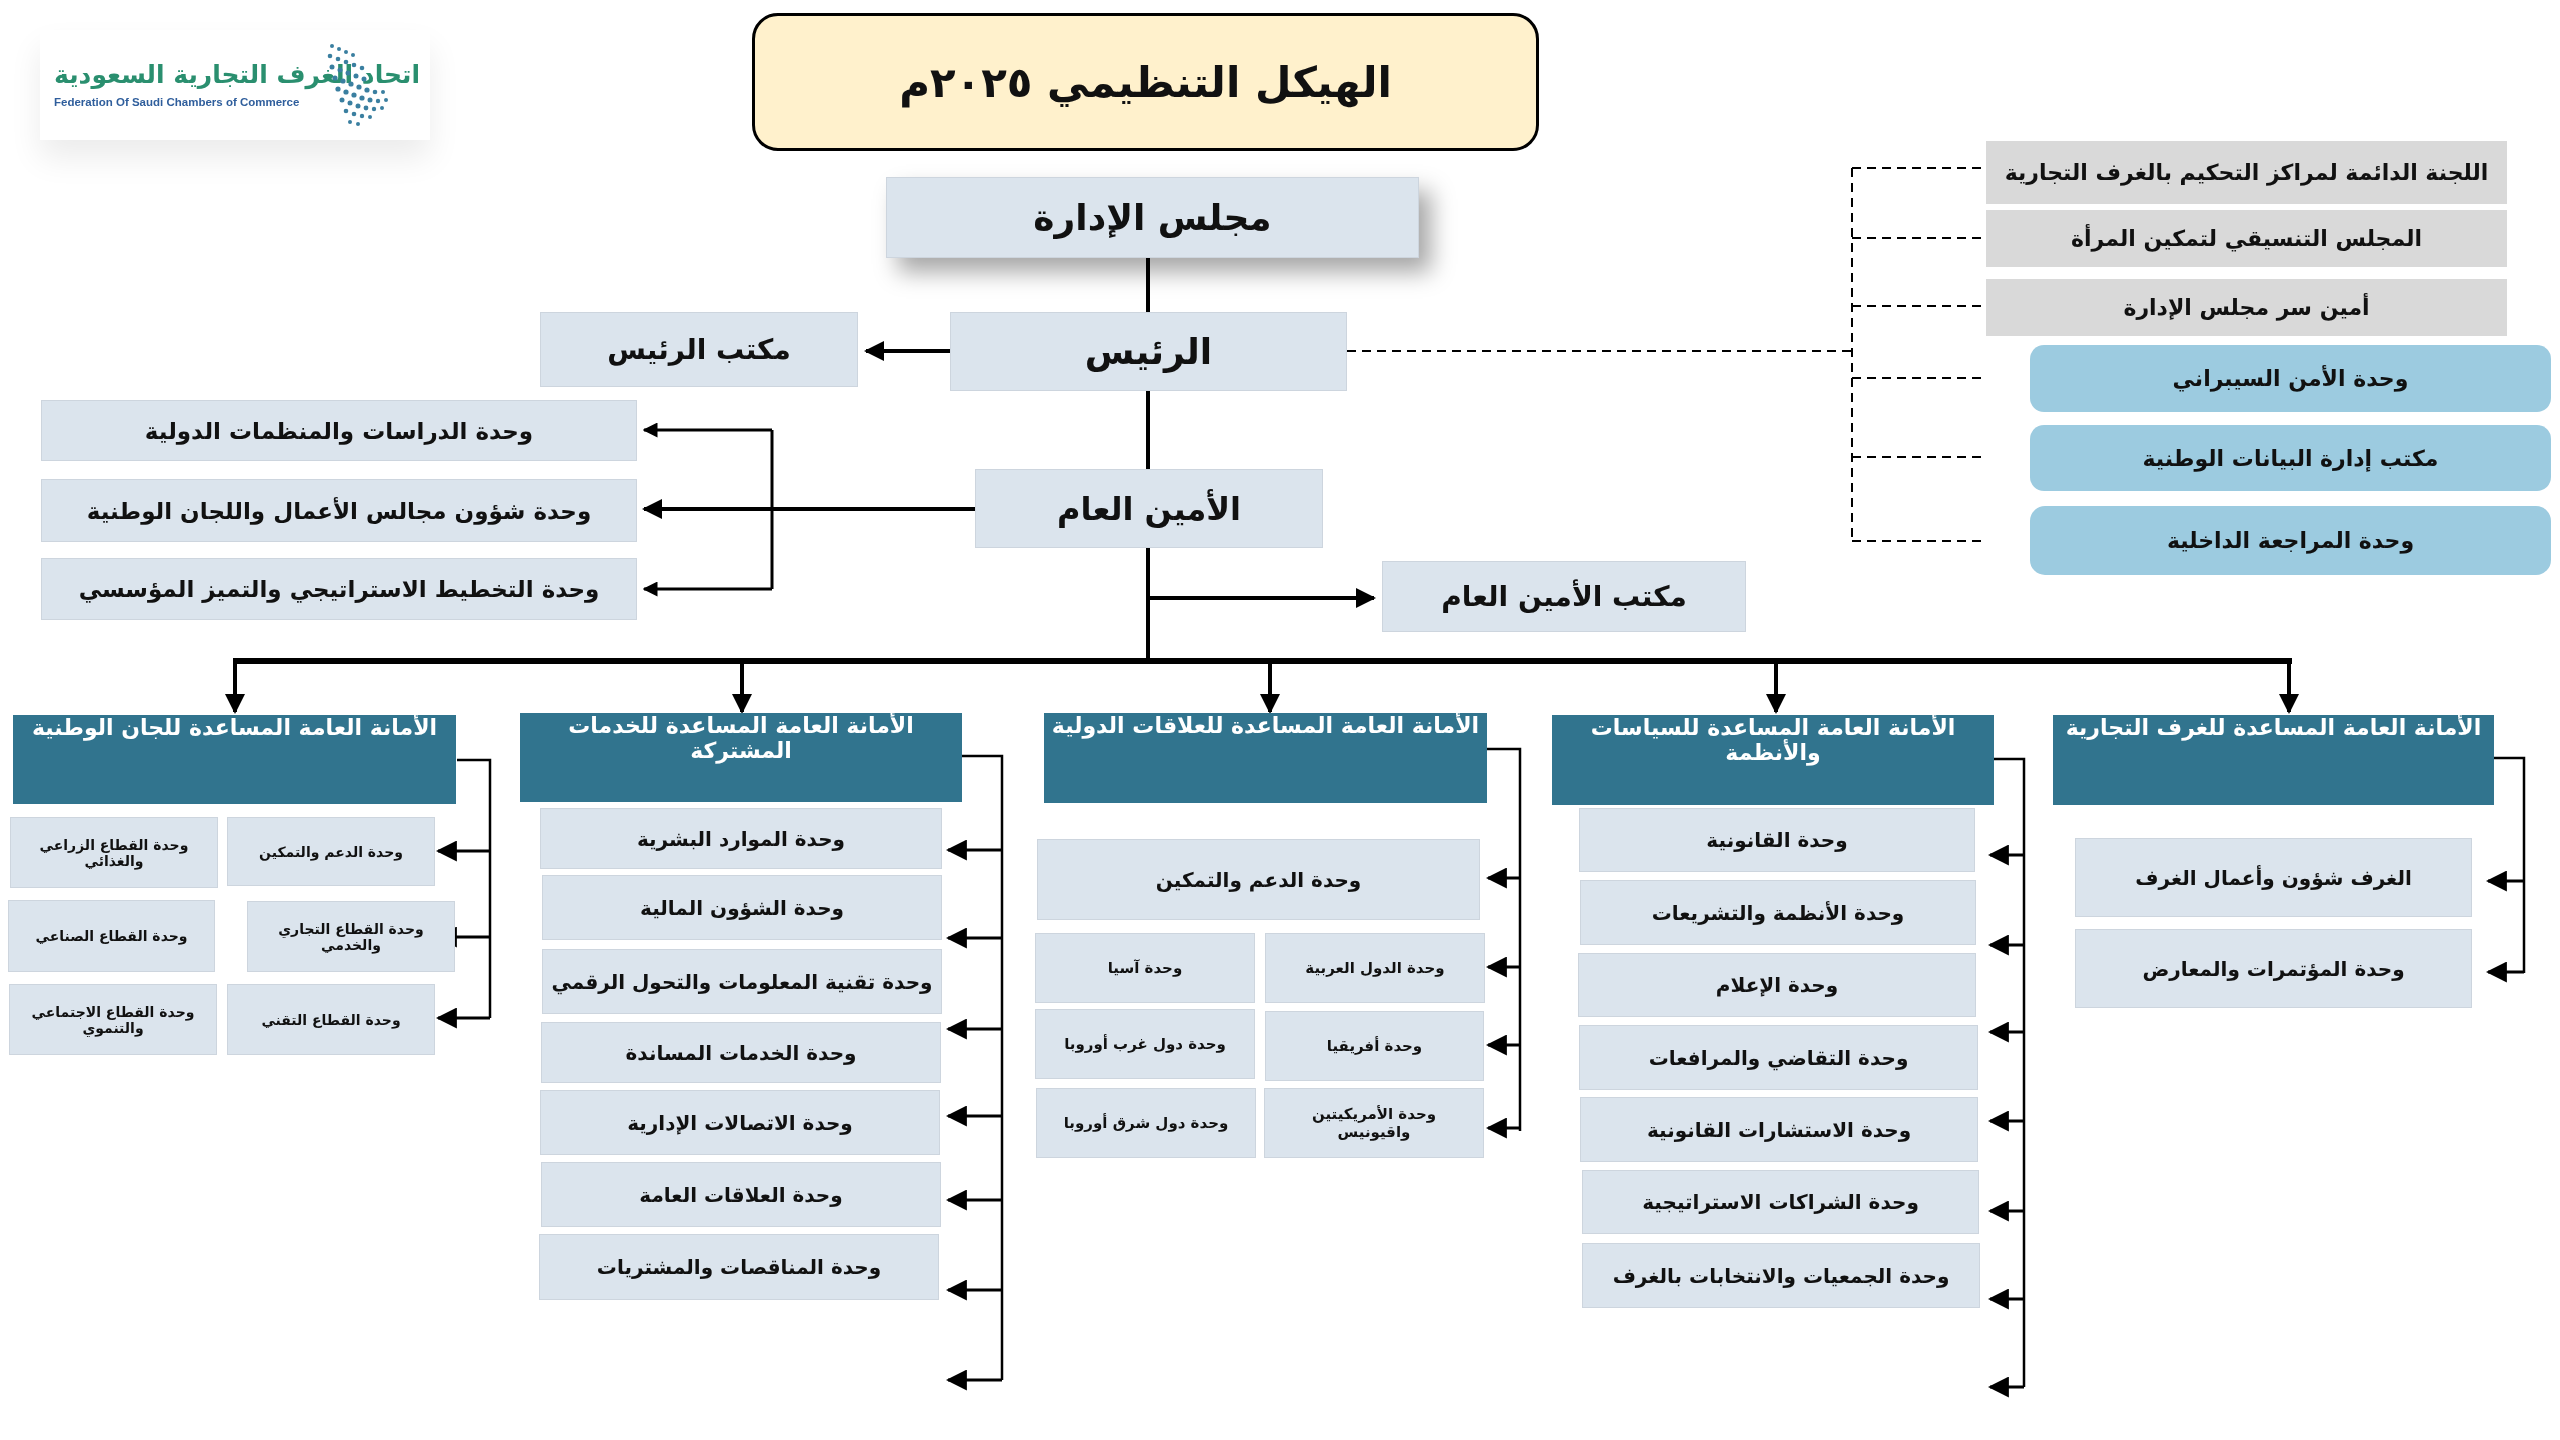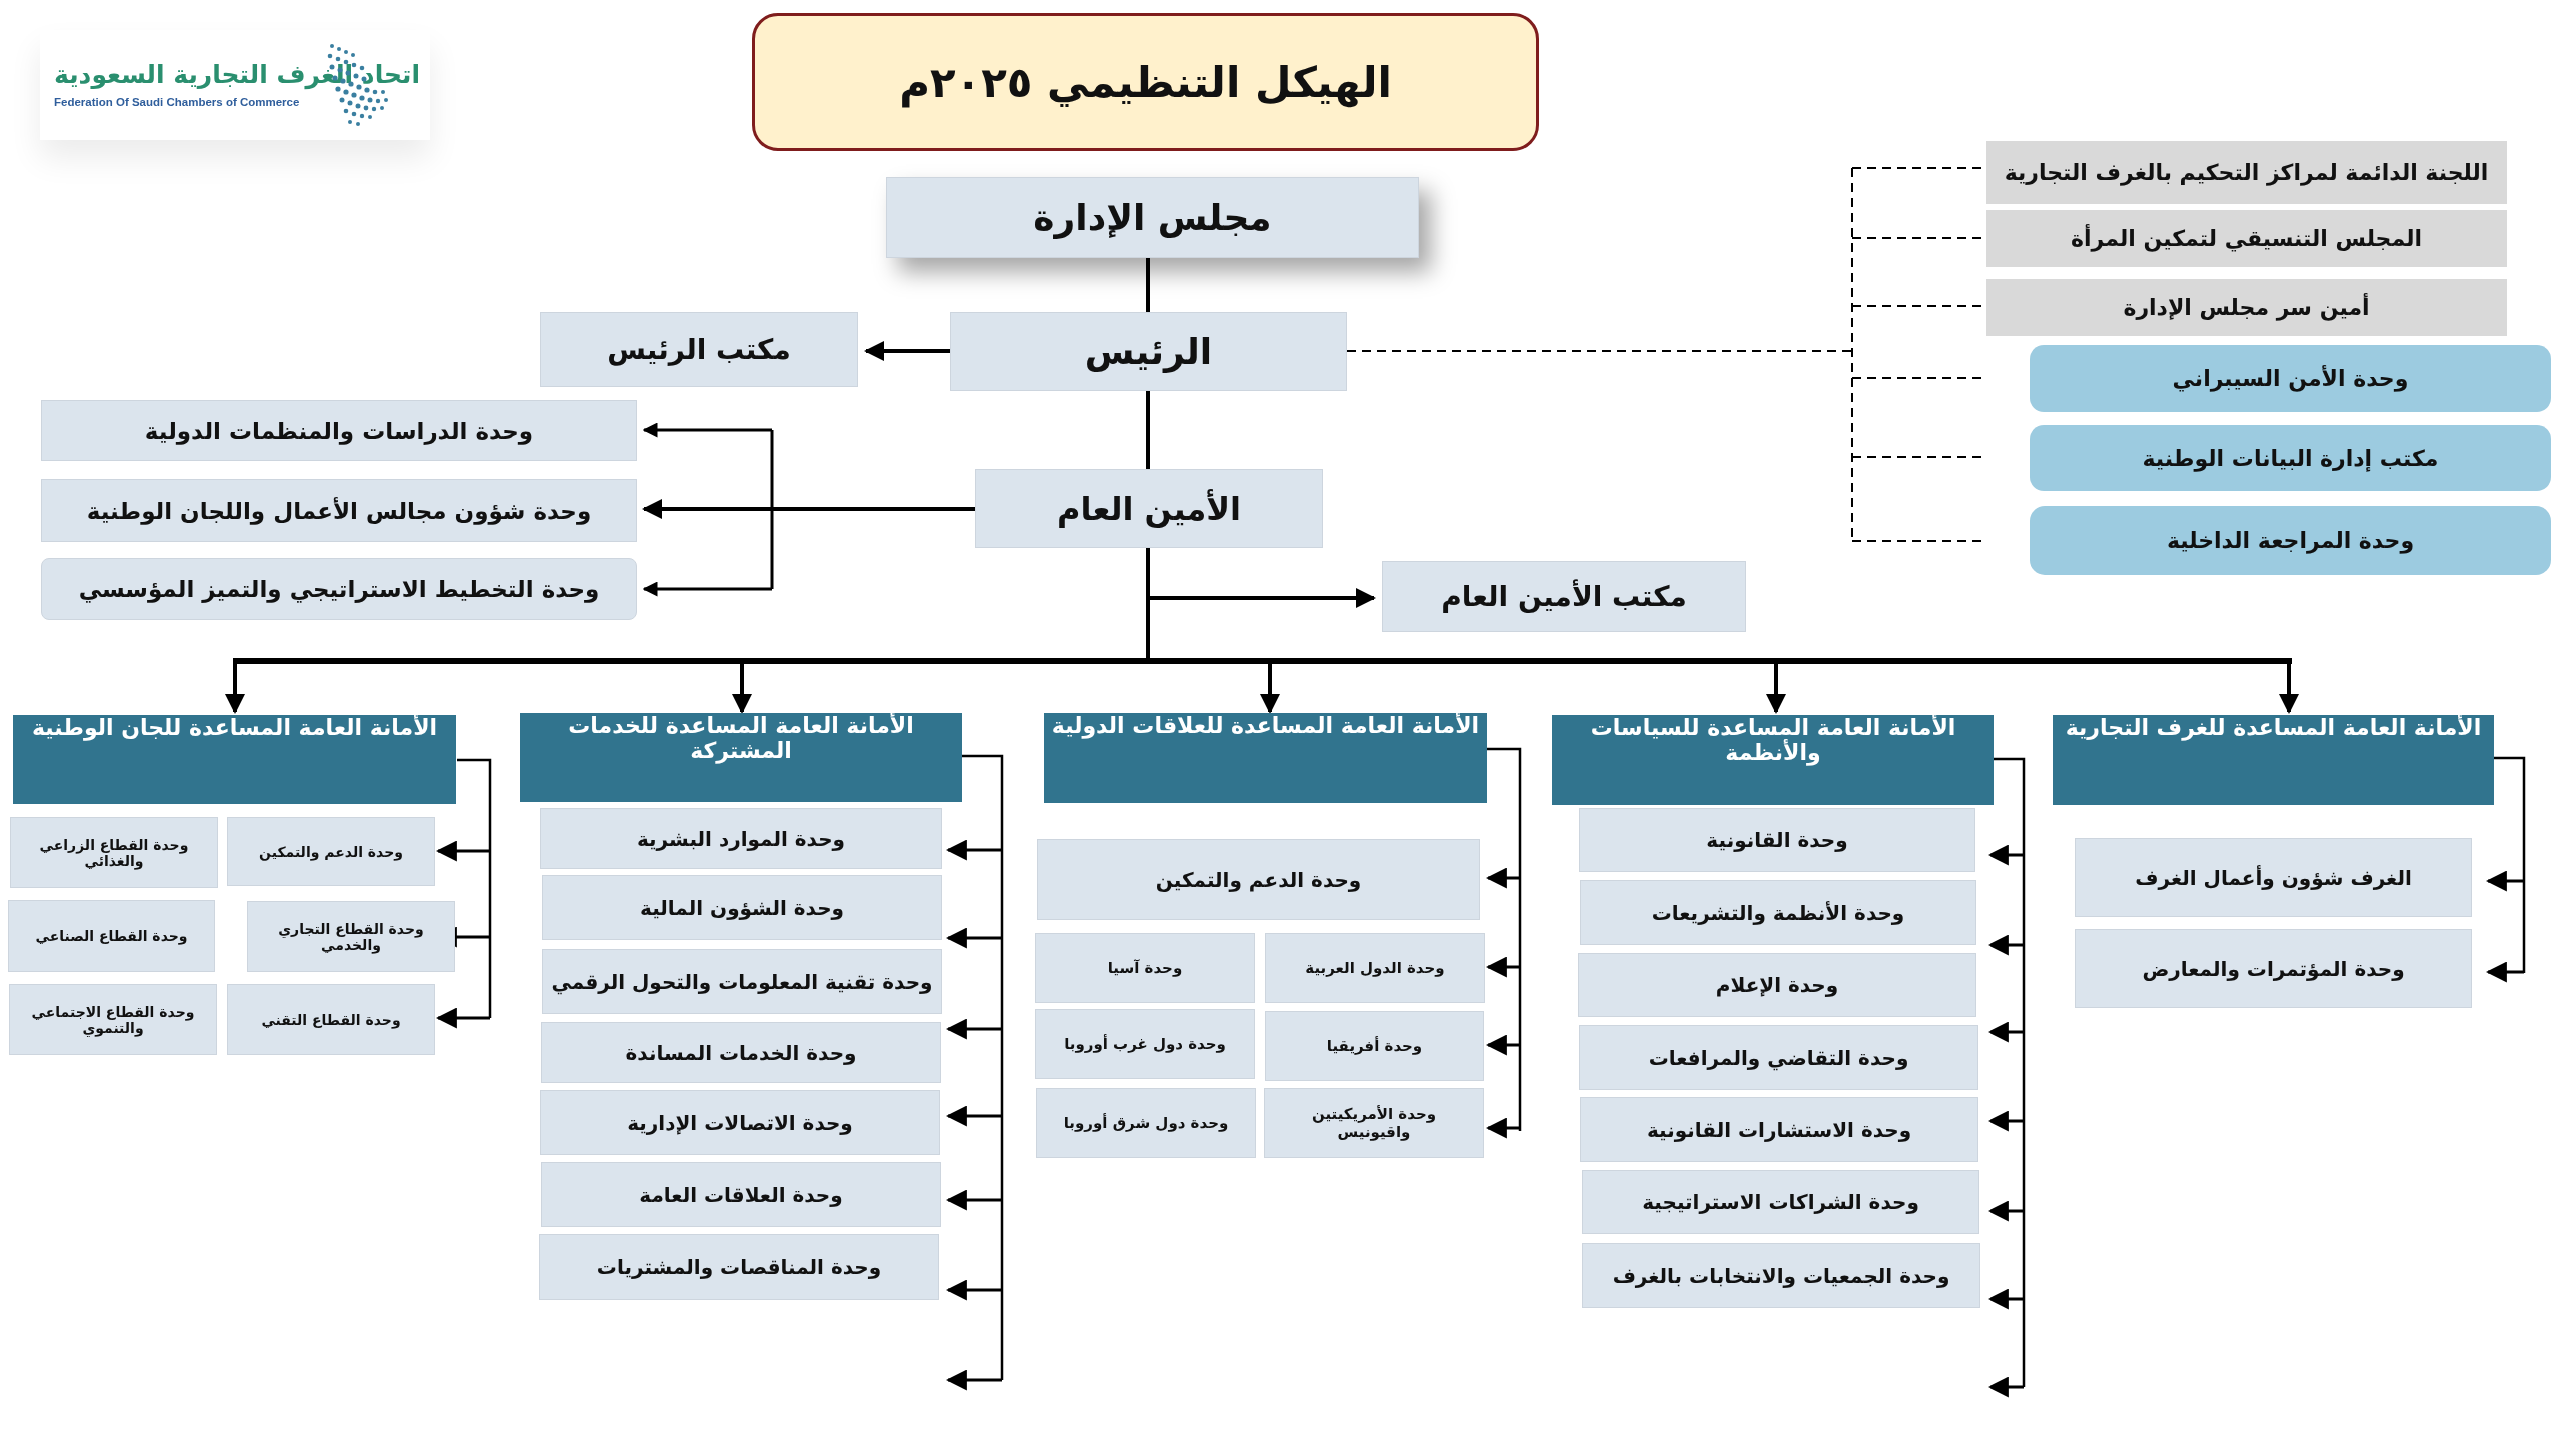--- a/index.html
+++ b/index.html
@@ -4,21 +4,21 @@
 <style>
   html,body{margin:0;padding:0;background:#ffffff;}
   body{width:2560px;height:1440px;position:relative;overflow:hidden;
        font-family:"DejaVu Sans","Liberation Sans",sans-serif;}
   .box{position:absolute;display:flex;align-items:center;justify-content:center;
        text-align:center;direction:rtl;box-sizing:border-box;font-weight:bold;color:#111;}
   .lb{background:#dbe4ed;border:1px solid #cdd5de;}
   .gray{background:#d9d9d9;}
   .blue{background:#9ccbe0;border-radius:14px;margin-left:44px;}
   .hdr{background:#31748e;color:#fff;align-items:flex-start;font-size:22px;}
-  .title{background:#fff1cc;border:3px solid #7f1d1d;border-radius:26px;font-size:42px;}
+  .title{background:#fff1cc;border:3px solid #000000;border-radius:26px;font-size:42px;}
   .shadow{box-shadow:12px 14px 22px rgba(0,0,0,0.35);}
   .logo{position:absolute;left:40px;top:30px;width:390px;height:110px;
         box-shadow:0 18px 30px rgba(0,0,0,0.08);}
   .logo-ar{position:absolute;left:14px;top:30px;font-size:25px;font-weight:bold;color:#2a8f6f;direction:rtl;}
   .logo-en{position:absolute;left:14px;top:66px;font-size:11.5px;font-weight:bold;color:#2f5e9c;font-family:"Liberation Sans",sans-serif;}
   .logo-mark{position:absolute;left:272px;top:4px;width:100px;height:100px;}
   svg.lines{position:absolute;left:0;top:0;}
 </style>
 </head>
 <body>
@@ -152,21 +152,21 @@
 <div class="box title" style="left:752px;top:13px;width:787px;height:138px;">الهيكل التنظيمي ٢٠٢٥م</div>
 
 <div class="box lb shadow" style="left:886px;top:177px;width:533px;height:81px;font-size:36px;">مجلس الإدارة</div>
 <div class="box lb" style="left:950px;top:312px;width:397px;height:79px;font-size:36px;">الرئيس</div>
 <div class="box lb" style="left:540px;top:312px;width:318px;height:75px;font-size:28px;">مكتب الرئيس</div>
 <div class="box lb" style="left:975px;top:469px;width:348px;height:79px;font-size:32px;">الأمين العام</div>
 <div class="box lb" style="left:1382px;top:561px;width:364px;height:71px;font-size:28px;">مكتب الأمين العام</div>
 
 <div class="box lb" style="left:41px;top:400px;width:596px;height:61px;font-size:23px;">وحدة الدراسات والمنظمات الدولية</div>
 <div class="box lb" style="left:41px;top:479px;width:596px;height:63px;font-size:23px;">وحدة شؤون مجالس الأعمال واللجان الوطنية</div>
-<div class="box lb" style="left:41px;top:558px;width:596px;height:62px;font-size:23px;border-radius:8px;">وحدة التخطيط الاستراتيجي والتميز المؤسسي</div>
+<div class="box lb" style="left:41px;top:558px;width:596px;height:62px;font-size:23px;">وحدة التخطيط الاستراتيجي والتميز المؤسسي</div>
 
 <div class="box gray" style="left:1986px;top:141px;width:521px;height:63px;font-size:22px;">اللجنة الدائمة لمراكز التحكيم بالغرف التجارية</div>
 <div class="box gray" style="left:1986px;top:210px;width:521px;height:57px;font-size:22px;">المجلس التنسيقي لتمكين المرأة</div>
 <div class="box gray" style="left:1986px;top:279px;width:521px;height:57px;font-size:22px;">أمين سر مجلس الإدارة</div>
 <div class="box blue" style="left:1986px;top:345px;width:521px;height:67px;font-size:22px;">وحدة الأمن السيبراني</div>
 <div class="box blue" style="left:1986px;top:425px;width:521px;height:66px;font-size:22px;">مكتب إدارة البيانات الوطنية</div>
 <div class="box blue" style="left:1986px;top:506px;width:521px;height:69px;font-size:22px;border-radius:15px;">وحدة المراجعة الداخلية</div>
 
 <div class="box hdr" style="left:13px;top:715px;width:443px;height:89px;">الأمانة العامة المساعدة للجان الوطنية</div>
 <div class="box hdr" style="left:520px;top:713px;width:442px;height:89px;">الأمانة العامة المساعدة للخدمات المشتركة</div>

